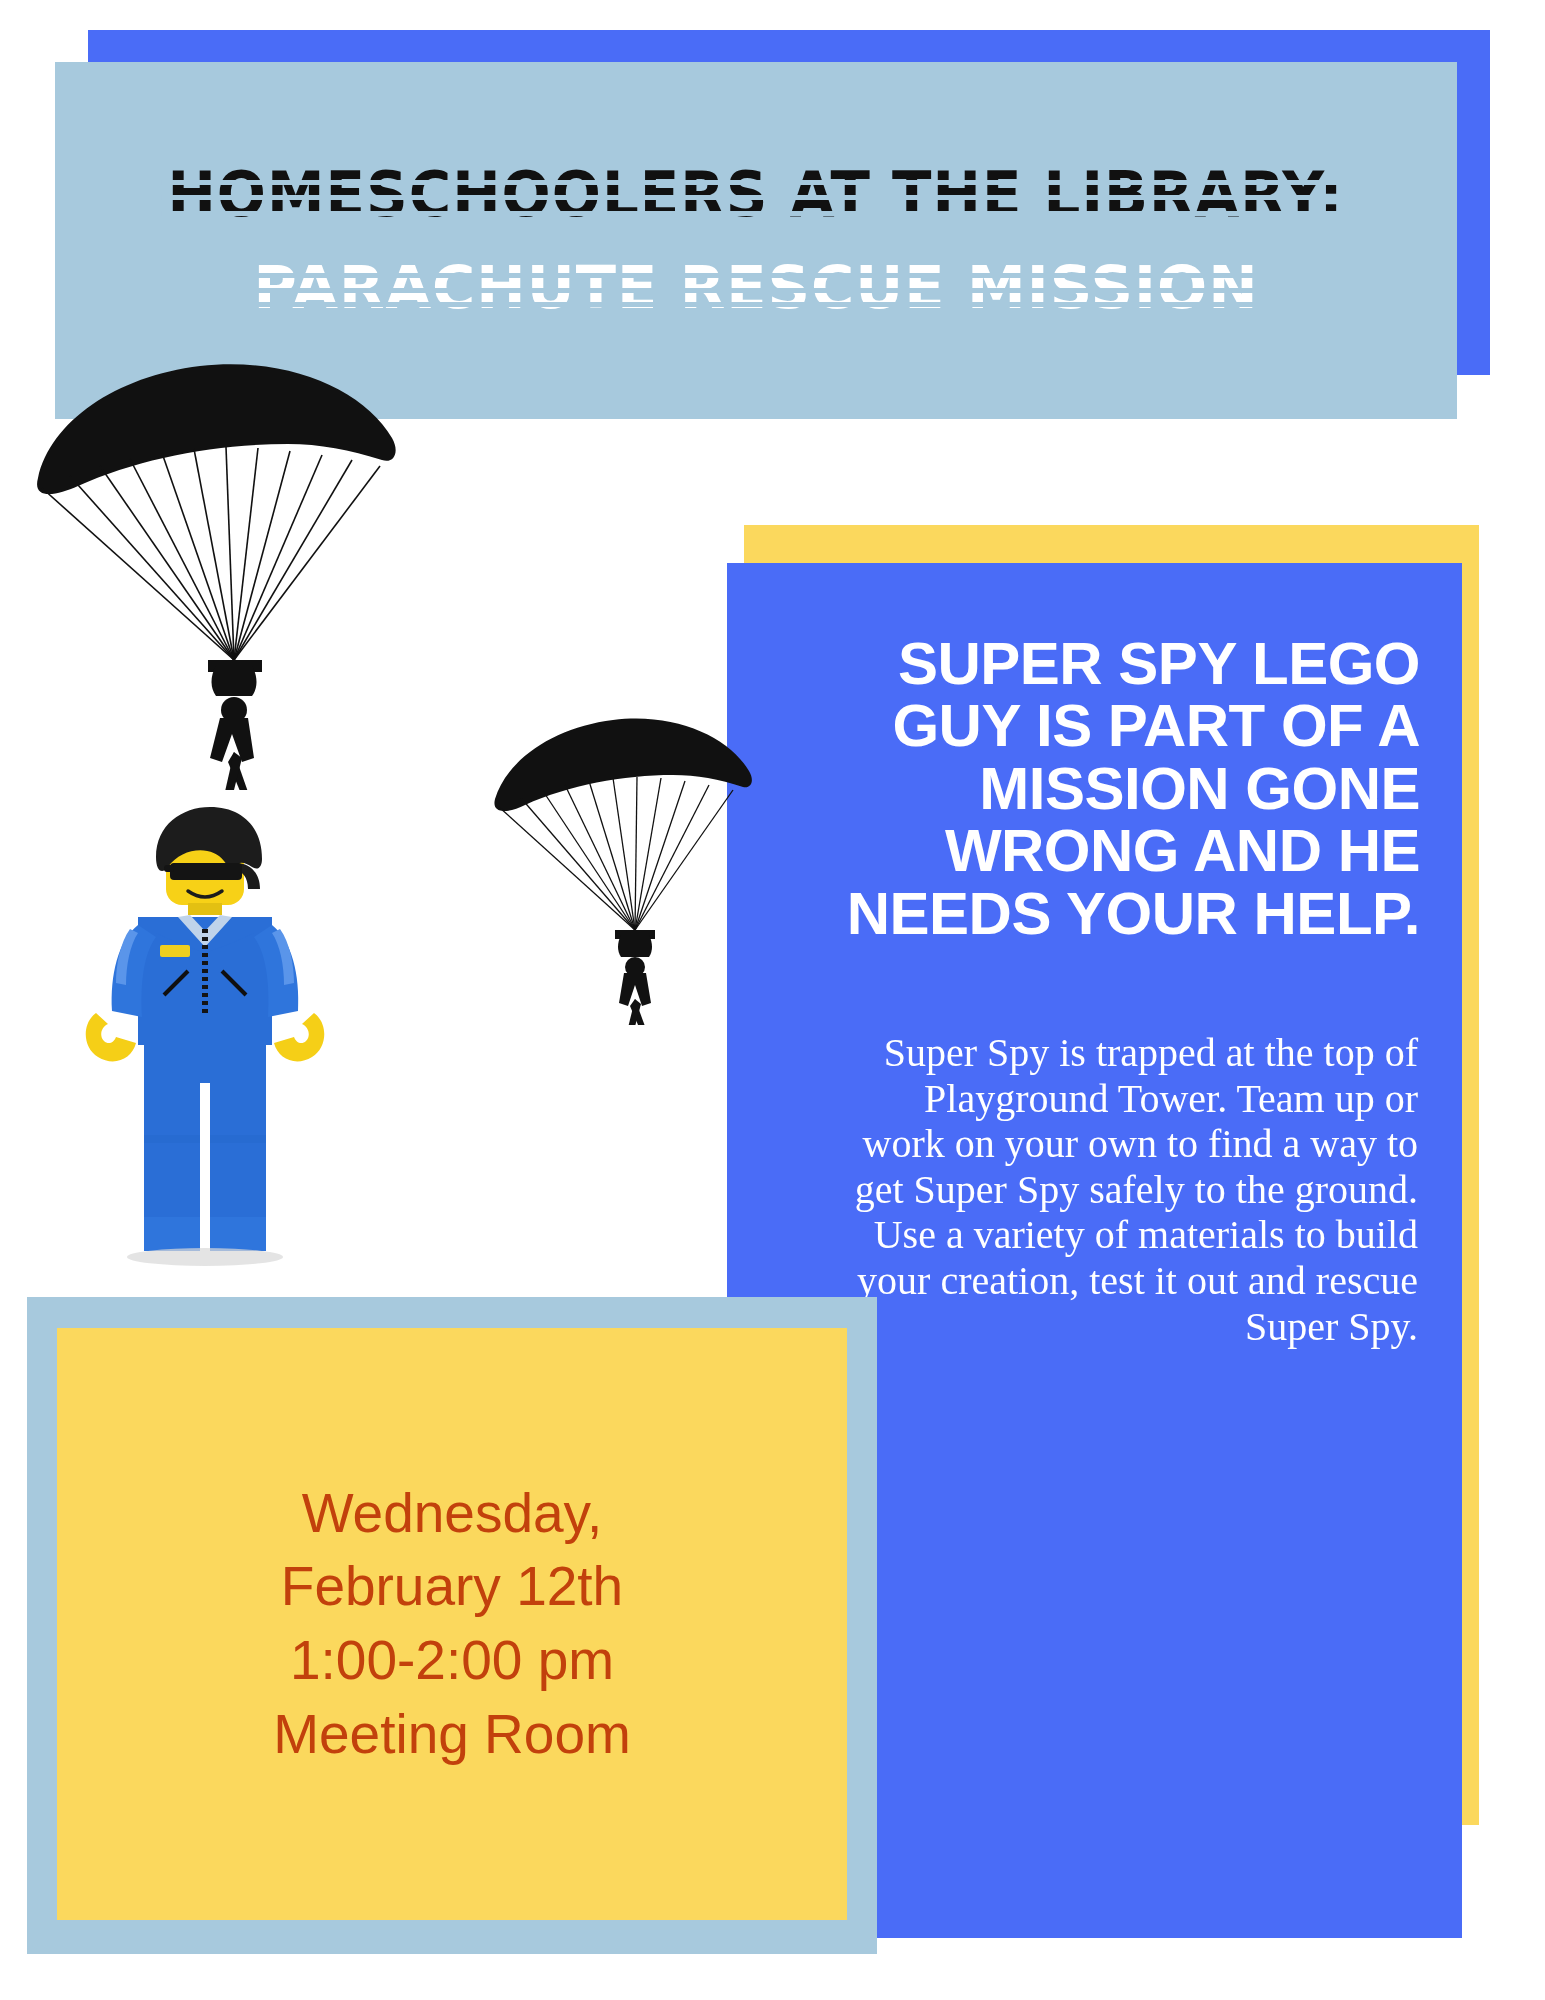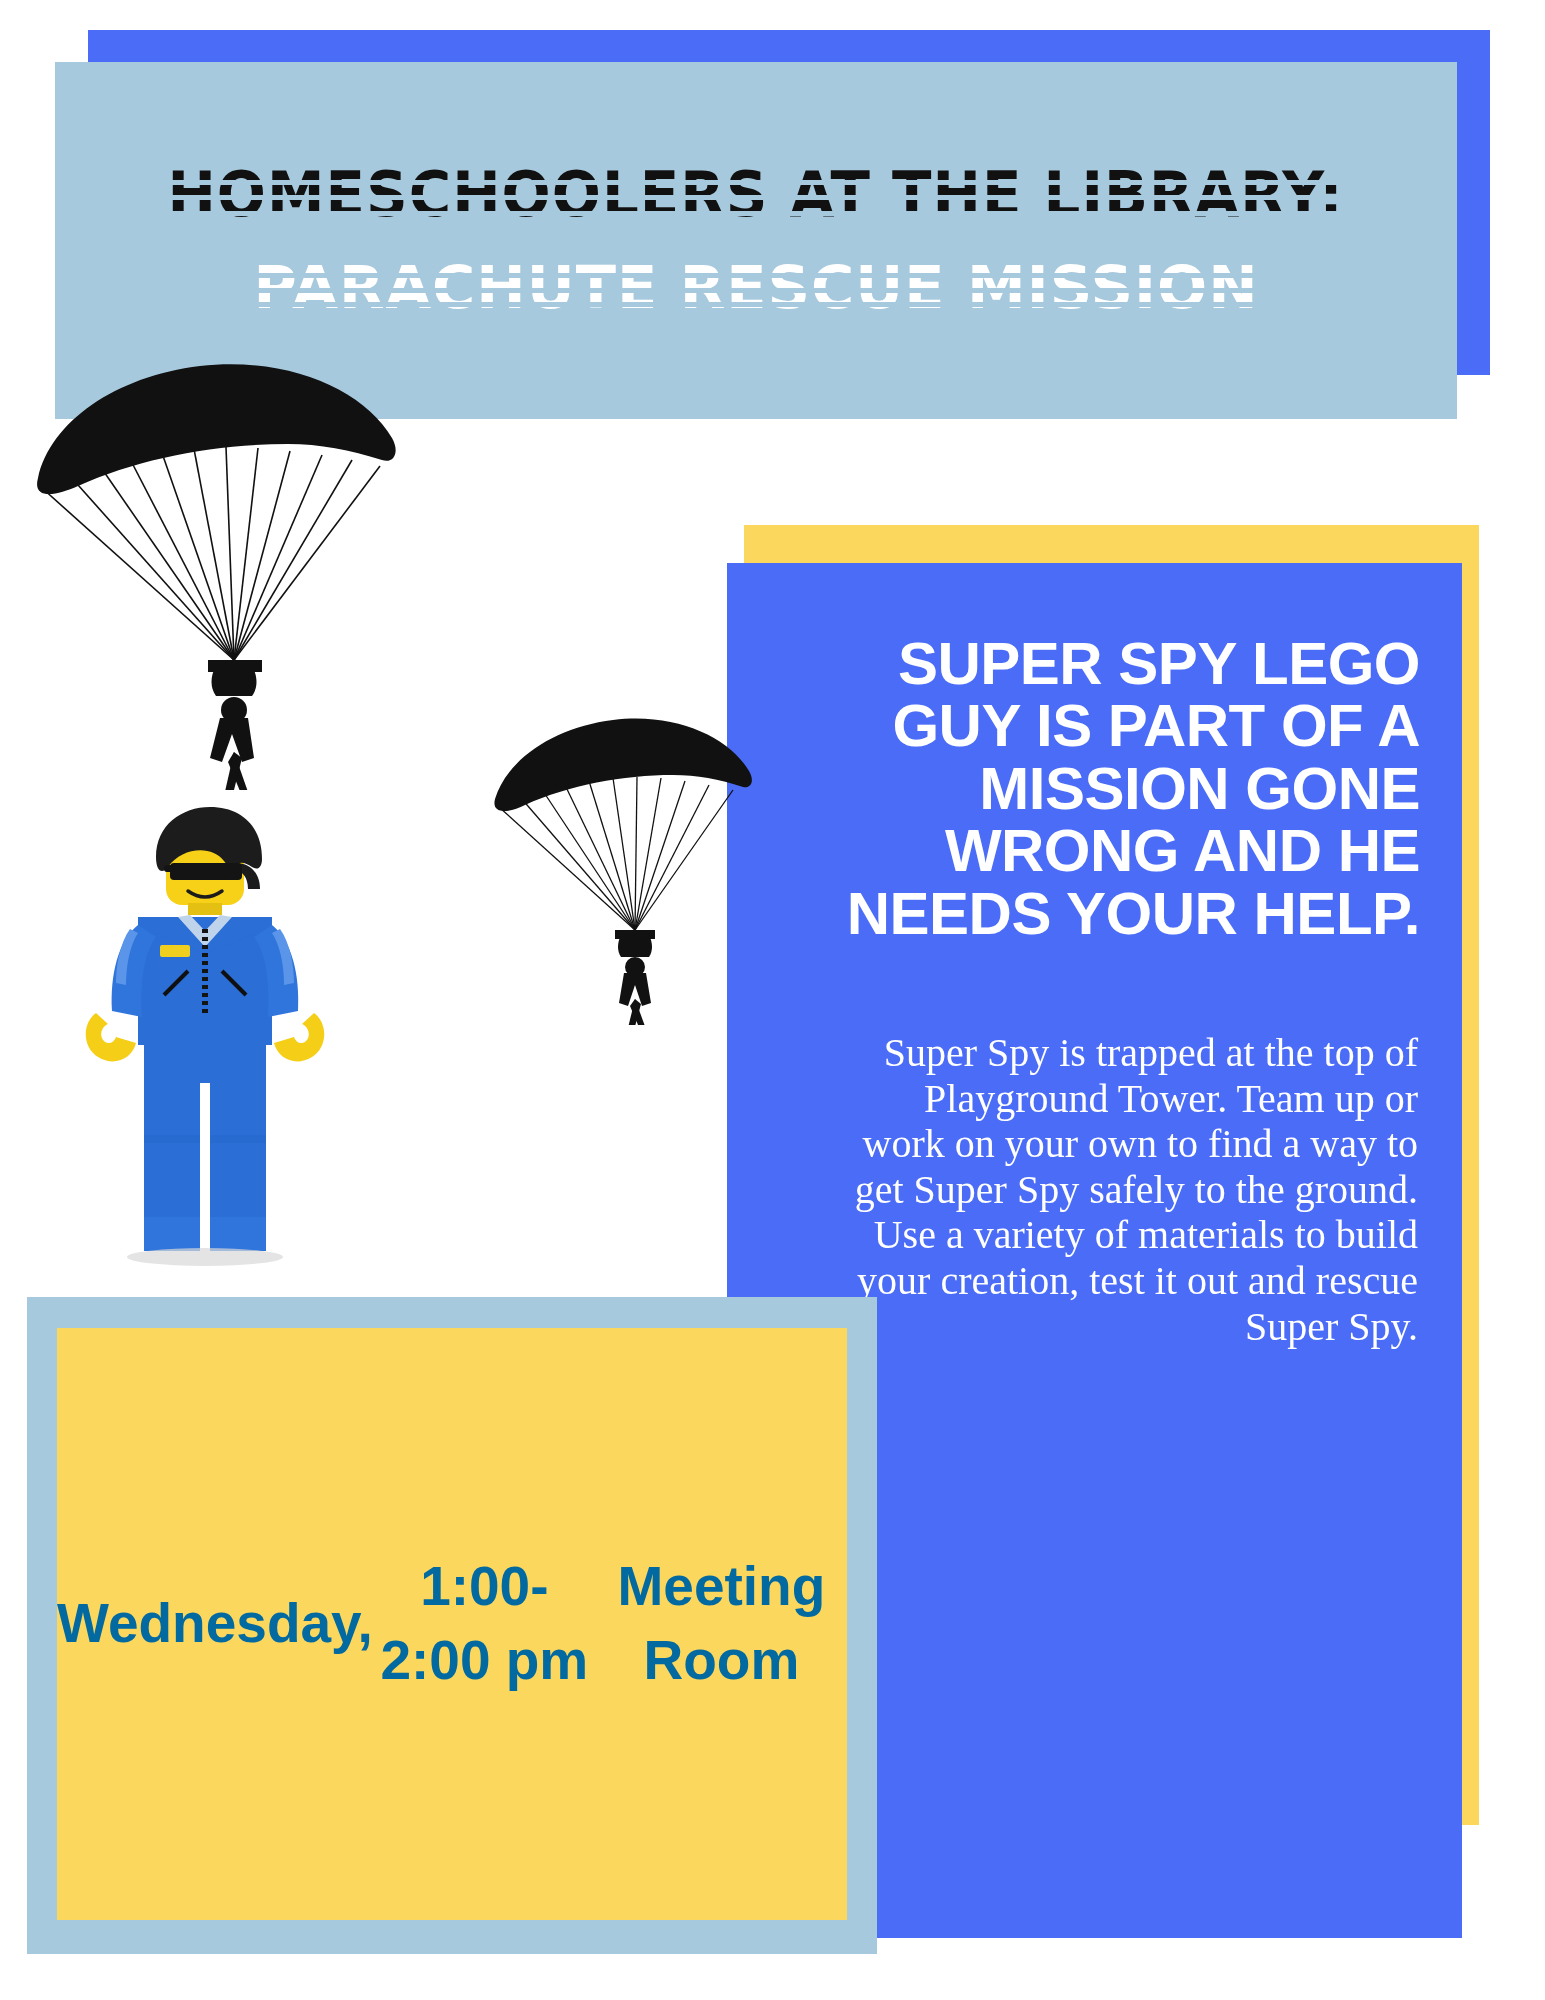--- a/index.html
+++ b/index.html
@@ -36,22 +36,22 @@
                display:flex;flex-direction:column;}
   .headline{color:#ffffff;font-weight:bold;font-size:60px;line-height:1.04;
             text-align:right;padding:70px 42px 0 70px;letter-spacing:-0.5px;}
   .blurb{color:#ffffff;font-family:"Liberation Serif", serif;font-size:40px;
          line-height:1.14;text-align:right;padding:85px 44px 0 110px;}
 
   
   .date-lblue{position:absolute;left:27px;top:1297px;width:850px;height:657px;background:#a7c9dd;}
   .date-yellow{position:absolute;left:57px;top:1328px;width:790px;height:592px;background:#fbd85d;}
   .date-text{position:absolute;left:57px;top:1328px;width:790px;height:592px;
-             display:flex;flex-direction:row;justify-content:center;align-items:center;
-             color:#0369a1;font-weight:bold;font-size:55px;line-height:1.34;text-align:center;}
+             display:flex;flex-direction:column;justify-content:center;align-items:center;
+             color:#c2410c;font-weight:normal;font-size:55px;line-height:1.34;text-align:center;}
 
   
   .art{position:absolute;pointer-events:none;}
   .chute-1{left:20px;top:360px;width:400px;height:430px;}
   .chute-2{left:485px;top:715px;width:280px;height:310px;}
   .legoman{left:60px;top:805px;width:290px;height:480px;}
 </style>
 </head>
 <body>
 
@@ -79,20 +79,21 @@
   <div class="panel-blue"></div>
   <div class="panel-inner">
     <div class="headline">SUPER SPY LEGO GUY IS PART OF A MISSION GONE WRONG AND HE NEEDS YOUR HELP.</div>
     <div class="blurb">Super Spy is trapped at the top of Playground Tower.  Team up or work on your own to find a way to get Super Spy  safely to the ground.  Use a variety of materials to build your creation, test it out and rescue Super Spy.</div>
   </div>
 
   <div class="date-lblue"></div>
   <div class="date-yellow"></div>
   <div class="date-text">
     <div>Wednesday,</div>
+    <div>February 12th</div>
     <div>1:00-2:00 pm</div>
     <div>Meeting Room</div>
   </div>
 
   <svg class="art chute-1" viewBox="0 0 400 430">
     <path d="M18 118 C30 62 96 16 180 6 C268 -4 344 30 372 78
              C380 92 374 104 362 100 C330 90 300 84 268 84
              C196 84 120 98 58 126 C36 136 12 140 18 118 Z" fill="#111111"></path>
     <g stroke="#111111" stroke-width="1.6" fill="none">
       <path d="M22 128 L214 300"></path>

